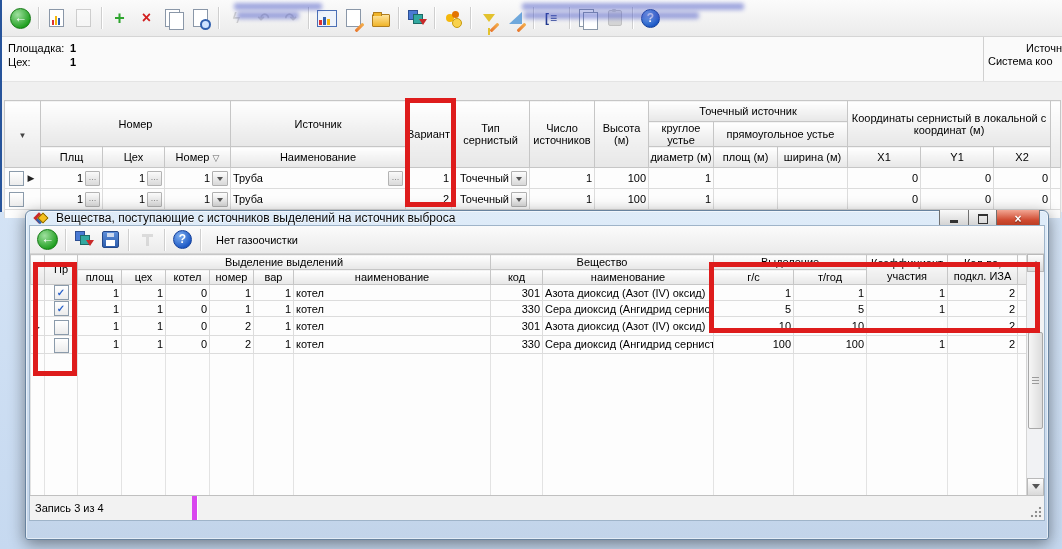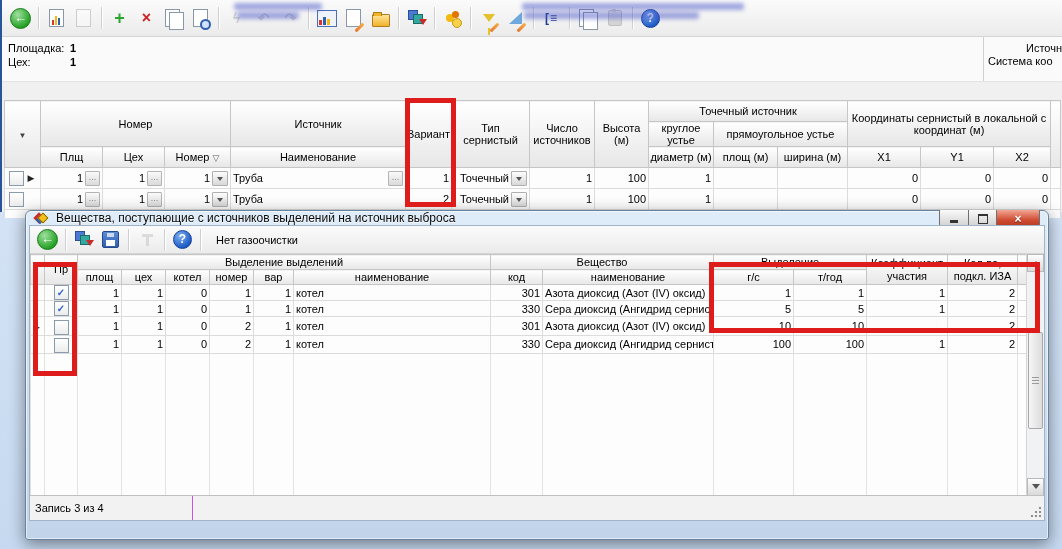--- a/index.html
+++ b/index.html
@@ -109,21 +109,21 @@
   .vsb{position:absolute;right:0;top:0;width:17px;bottom:0;background:#f1f2f4;border-left:1px solid #d5d5d5}
   .vsb .sbtn{position:absolute;left:0;right:0;height:16px;background:linear-gradient(#fdfdfd,#d9d9d9);border:1px solid #b9b9b9;display:flex;align-items:center;justify-content:center}
   .sbtn.up{top:0}.sbtn.down{bottom:0}
   .tri-up{width:0;height:0;border:4px solid transparent;border-bottom:5px solid #555;margin-bottom:3px}
   .tri-dn{width:0;height:0;border:4px solid transparent;border-top:5px solid #555;margin-top:3px}
   .thumb{position:absolute;left:1px;right:1px;top:78px;height:95px;background:linear-gradient(90deg,#f6f6f6,#dcdcdc);border:1px solid #a8a8a8;border-radius:2px}
   .thumb::after{content:"";position:absolute;left:3px;right:3px;top:50%;margin-top:-4px;height:8px;
     background:repeating-linear-gradient(180deg,#9a9a9a 0 1px,transparent 1px 3px)}
   
   .sb{position:absolute;left:0;right:0;bottom:0;height:24px;background:#f2f2f2;border-top:1px solid #c0c0c0;display:flex;align-items:center;font-size:11px}
-  .sb .panel{height:100%;display:flex;align-items:center;padding:0 5px;border-right:1px solid #d946ef;box-shadow:1px 0 0 #fff}
+  .sb .panel{height:100%;display:flex;align-items:center;padding:0 5px;border-right:5px solid #d946ef;box-shadow:1px 0 0 #fff}
   .sb .p1{width:152px}
   .grip{position:absolute;right:2px;bottom:2px;width:12px;height:12px;
     background:
      radial-gradient(circle at 10px 10px,#8f8f8f 1px,transparent 1.6px),
      radial-gradient(circle at 6px 10px,#8f8f8f 1px,transparent 1.6px),
      radial-gradient(circle at 10px 6px,#8f8f8f 1px,transparent 1.6px),
      radial-gradient(circle at 2px 10px,#8f8f8f 1px,transparent 1.6px),
      radial-gradient(circle at 6px 6px,#8f8f8f 1px,transparent 1.6px),
      radial-gradient(circle at 10px 2px,#8f8f8f 1px,transparent 1.6px)}
   

